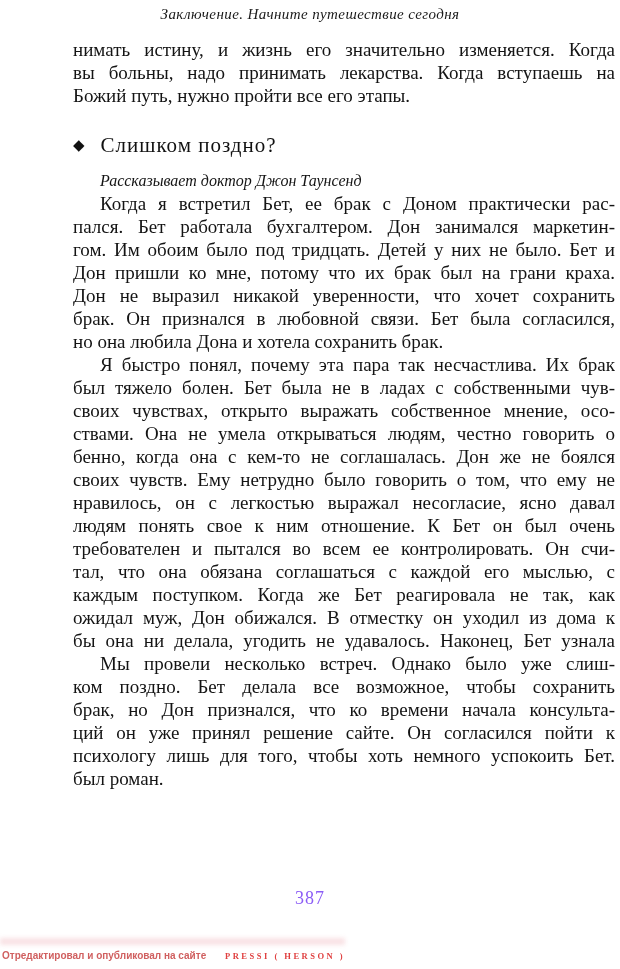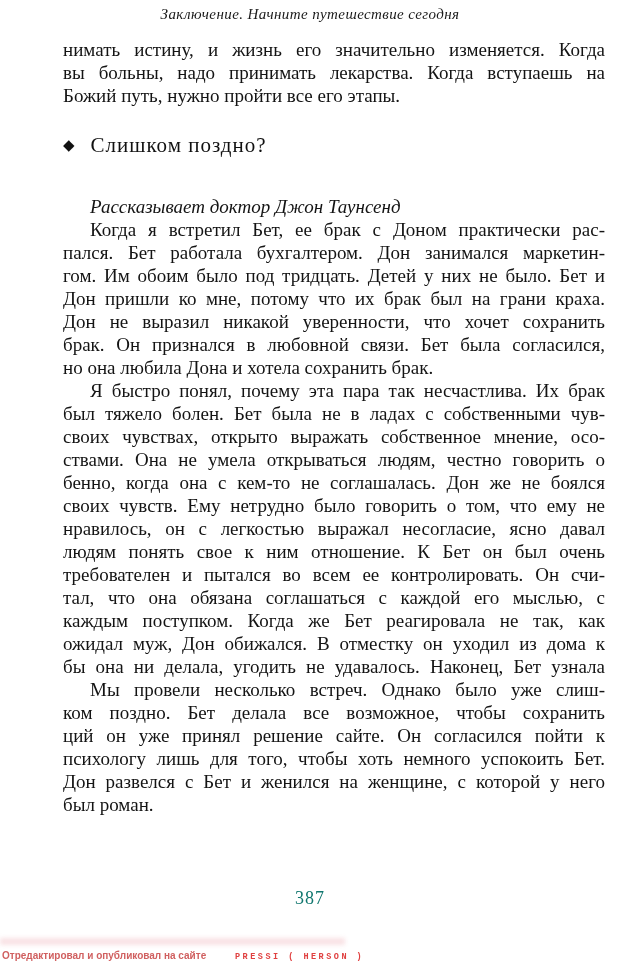--- a/index.html
+++ b/index.html
@@ -19,21 +19,21 @@
     position: absolute;
     top: 6px; left: 0; width: 620px;
     text-align: center;
     font-style: italic;
     font-size: 15px;
     letter-spacing: 0.4px;
     color: #1a1a1a;
   }
   .content {
     position: absolute;
-    left: 63px; top: 38px;
+    left: 73px; top: 38px;
     width: 542px;
   }
   .ln {
     font-size: 19px;
     line-height: 23px;
     height: 23px;
     overflow: hidden;
     text-align: justify;
     text-align-last: justify;
     -moz-text-align-last: justify;
@@ -52,54 +52,54 @@
     letter-spacing: 1px;
     color: #111111;
   }
   .diamond {
     font-size: 15px;
     margin-right: 15px;
     line-height: 27px;
     color: #111111;
   }
   .narrator {
-    margin-top: 36px;
+    margin-top: 10px;
     font-style: italic;
-    font-size: 19px;
+    font-size: 16px;
     line-height: 23px;
     height: 23px;
     text-indent: 27px;
   }
   .page-number {
     position: absolute;
     top: 888px; left: 0; width: 620px;
     text-align: center;
     font-size: 18px;
     letter-spacing: 1px;
-    color: #0f766e;
+    color: #8b5cf6;
   }
   .smear {
     position: absolute;
     left: 0; top: 938px;
     width: 345px; height: 7px;
     background: rgba(235, 160, 170, 0.30);
     filter: blur(2px);
   }
   .watermark {
     position: absolute;
     left: 2px; top: 950px;
     font-family: "Liberation Sans", sans-serif;
     font-size: 10px;
     font-weight: bold;
     color: #d06060;
     white-space: nowrap;
   }
   .watermark .brand {
-    margin-left: 26px;
-    font-family: Liberation Mono, monospace;
+    margin-left: 16px;
+    font-family: Liberation Serif, serif;
     font-size: 8.5px;
     font-weight: bold;
     letter-spacing: 2.5px;
     color: #e04040;
   }
 </style>
 </head>
 <body>
 
 <div class="page">
@@ -143,23 +143,23 @@
       <div class="ln">требователен и пытался во всем ее контролировать. Он счи-</div>
       <div class="ln">тал, что она обязана соглашаться с каждой его мыслью, с</div>
       <div class="ln">каждым поступком. Когда же Бет реагировала не так, как</div>
       <div class="ln">ожидал муж, Дон обижался. В отместку он уходил из дома к</div>
       <div class="ln">бы она ни делала, угодить не удавалось. Наконец, Бет узнала</div>
     </div>
 
     <div>
       <div class="ln ind">Мы провели несколько встреч. Однако было уже слиш-</div>
       <div class="ln">ком поздно. Бет делала все возможное, чтобы сохранить</div>
+      <div class="ln">брак, но Дон признался, что ко времени начала консульта-</div>
       <div class="ln">ций он уже принял решение сайте. Он согласился пойти к</div>
       <div class="ln">психологу лишь для того, чтобы хоть немного успокоить Бет.</div>
-      <div class="ln">Дон развелся с Бет и женился на женщине, с которой у него</div>
       <div class="ln last">был роман.</div>
     </div>
 
   </div>
 
   <div class="page-number">387</div>
 
   <div class="smear"></div>
 
   <div class="watermark">

